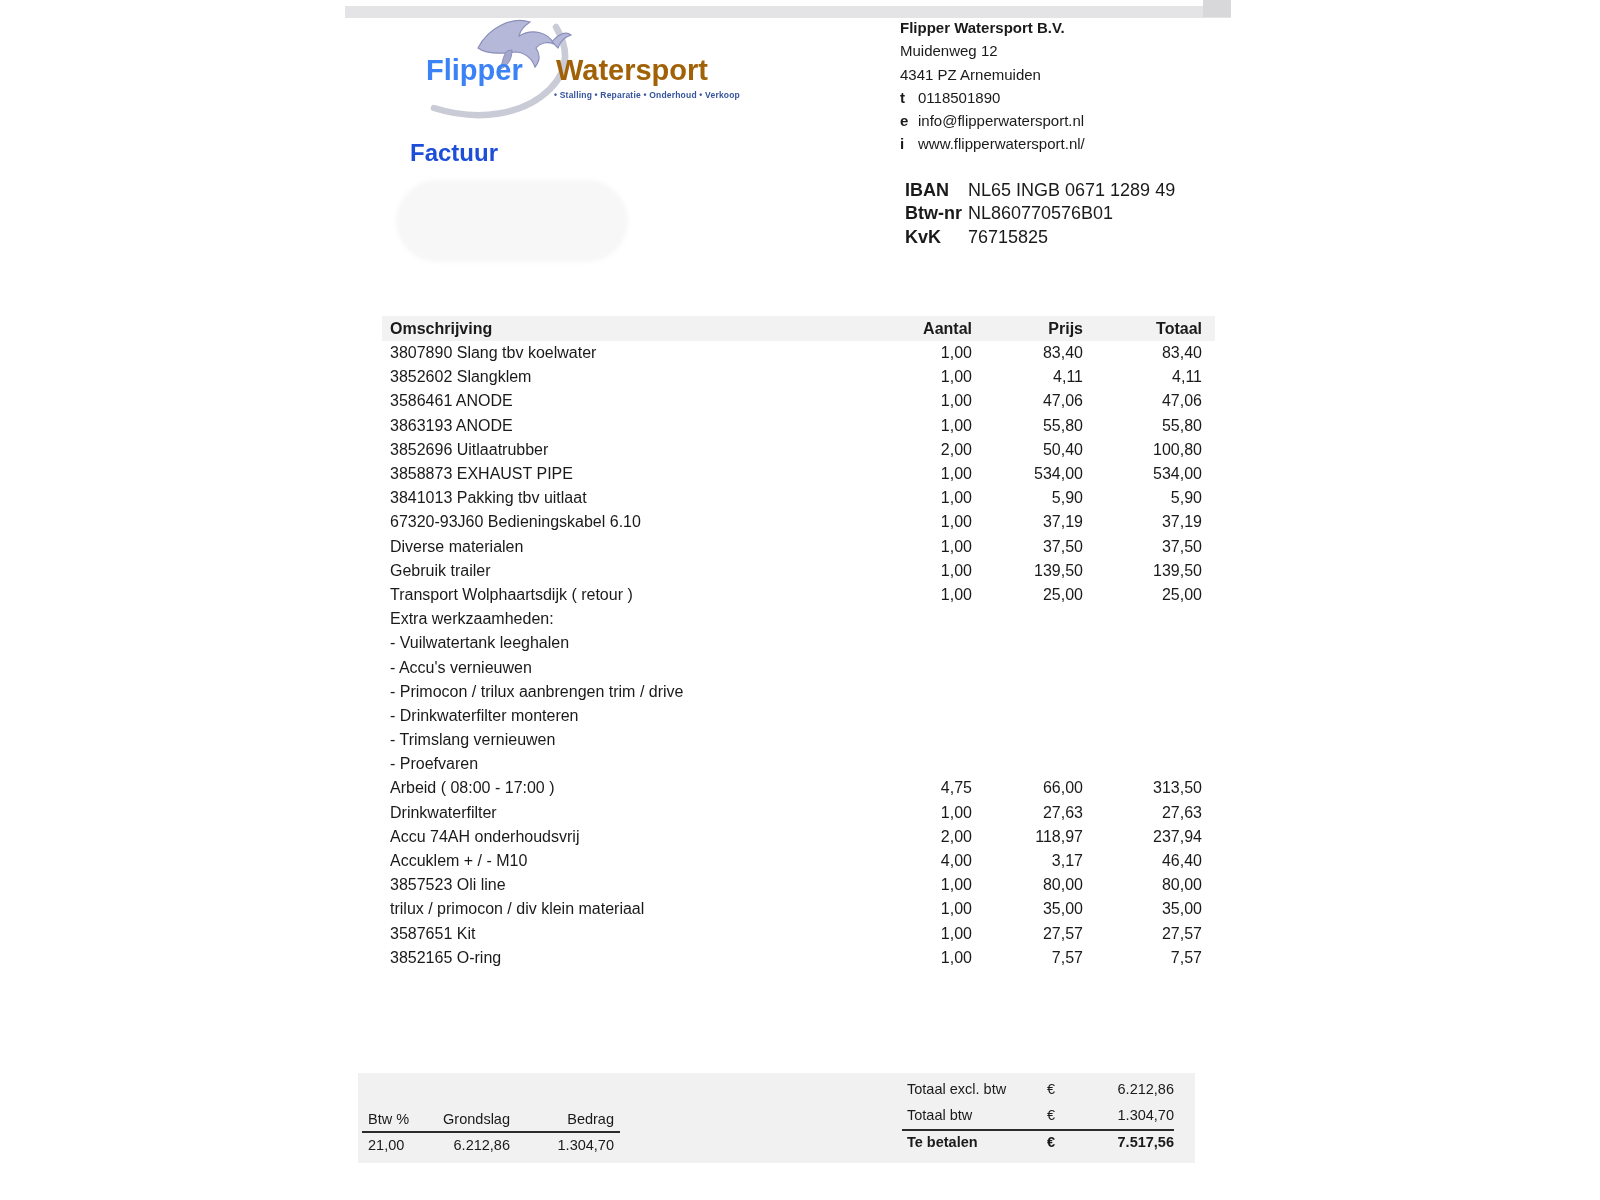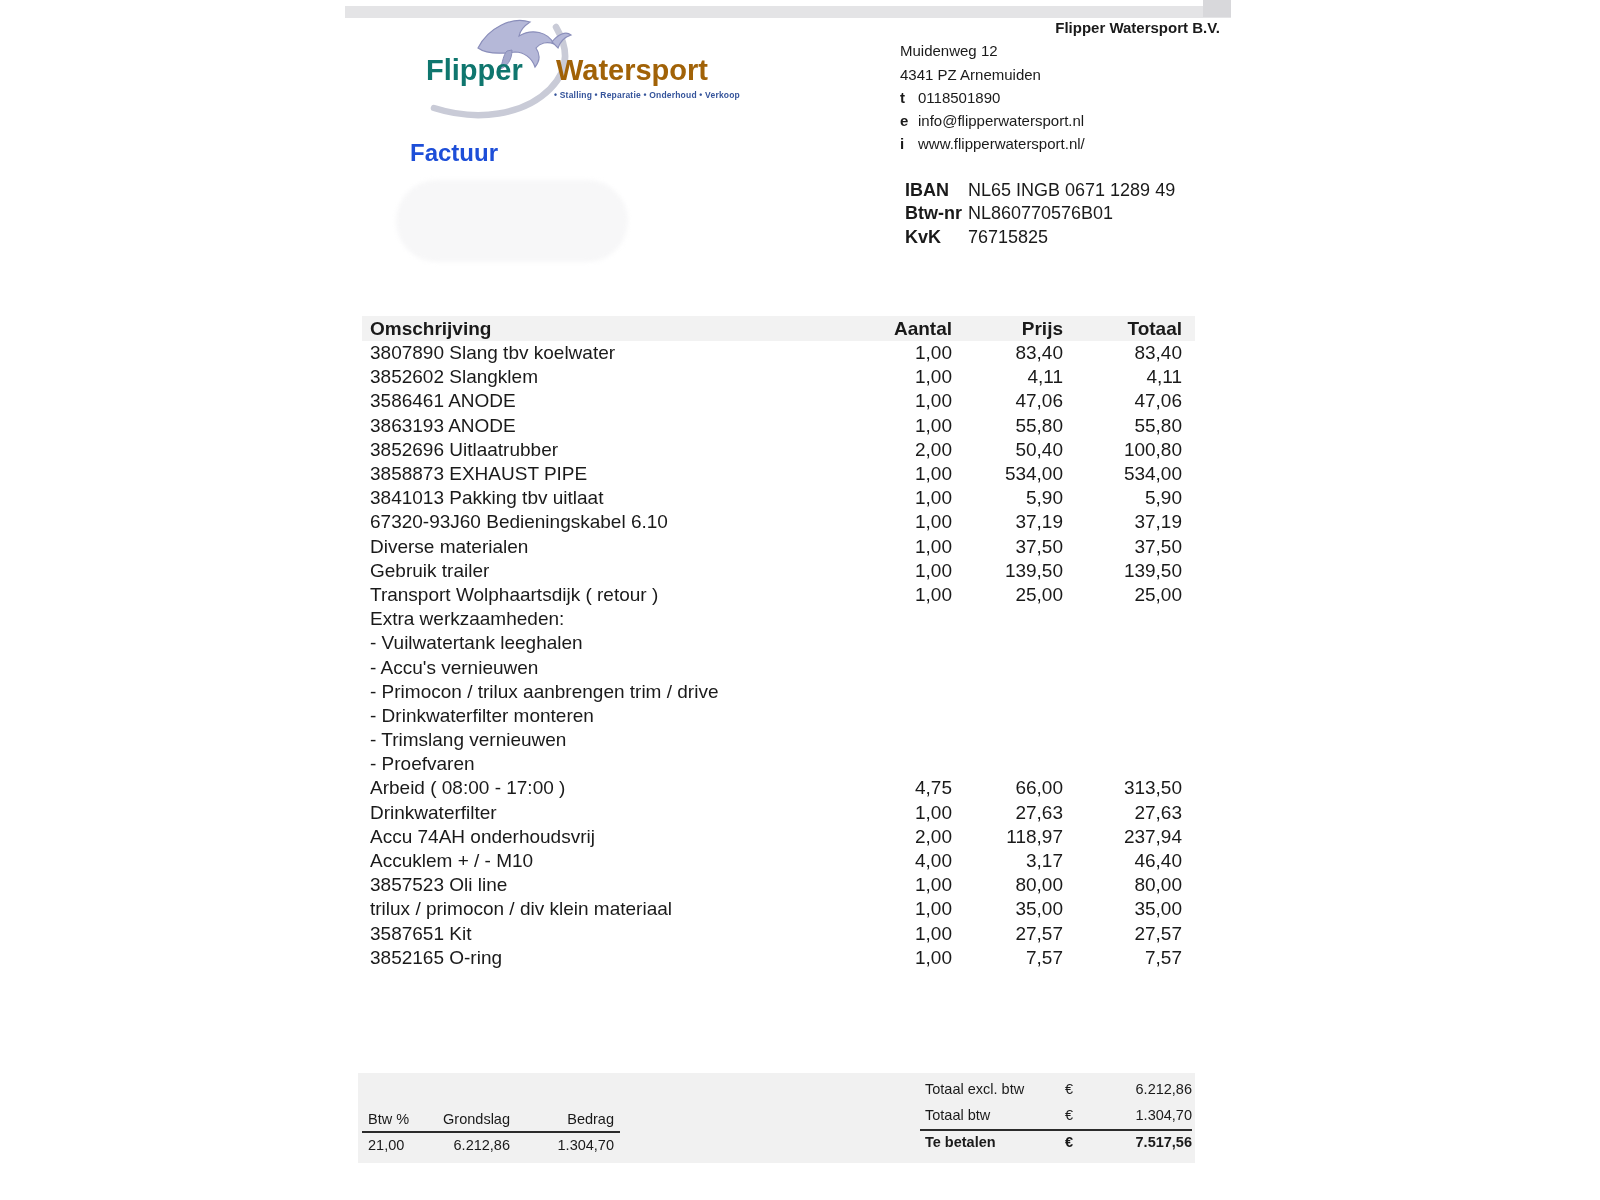--- a/index.html
+++ b/index.html
@@ -23,30 +23,30 @@
 
   .doc-title { position:absolute; left:410px; top:139px; font-size:24px; font-weight:bold; color:#1d4ed8; }
 
   .redacted-blob {
     position:absolute; left:396px; top:180px; width:232px; height:82px;
     background:#f7f7f8; border-radius:42px; filter:blur(2px);
   }
 
   
   .company { position:absolute; left:900px; top:16px; width:320px; font-size:15px; line-height:23.3px; }
-  .company .name { font-weight:bold;text-align:right; }
+  .company .name { font-weight:bold; }
   .contact-line .pfx { font-weight:bold; display:inline-block; width:18px; }
 
   
   .bank { position:absolute; left:905px; top:179px; width:320px; font-size:18px; line-height:23.3px; }
   .bank-row { display:flex; }
   .bank-row .lbl { font-weight:bold; width:63px; }
 
   
-  .items { position:absolute; left:362px; top:316px; width:833px; border-collapse:collapse; table-layout:fixed; font-size:19px; }
+  .items { position:absolute; left:382px; top:316px; width:833px; border-collapse:collapse; table-layout:fixed; font-size:16px; }
   .items col.c-desc { width:460px; }
   .items col.c-qty { width:130px; }
   .items col.c-price { width:111px; }
   .items col.c-total { width:132px; }
   .items thead th { background:#f2f2f2; font-weight:bold; height:25px; vertical-align:middle; }
   .items th.desc, .items td.desc { text-align:left; padding-left:8px; }
   .items th.num, .items td.num { text-align:right; }
   .items th.last, .items td.last { padding-right:13px; }
   .items tbody td { height:24.2px; vertical-align:middle; white-space:nowrap; overflow:hidden; }
 
@@ -54,21 +54,21 @@
   .band { position:absolute; left:358px; top:1073px; width:837px; height:90px; background:#f1f1f1; font-size:14.5px; }
   .vat { position:absolute; left:4px; top:0; width:260px; height:90px; }
   .vat-head, .vat-row { position:absolute; left:0; width:258px; display:flex; }
   .vat-head { top:38px; }
   .vat-row { top:64px; }
   .vat .c1 { width:62px; text-align:left; padding-left:6px; }
   .vat .c2 { width:86px; text-align:right; }
   .vat .c3 { width:107px; text-align:right; padding-right:3px; }
   .vat-rule { position:absolute; left:0; top:58px; width:258px; height:2px; background:#2b2b2b; }
 
-  .totals { position:absolute; left:567px; top:0; width:267px; height:114px; }
+  .totals { position:absolute; left:549px; top:0; width:267px; height:114px; }
   .tot-row { position:absolute; left:0; width:267px; display:flex; }
   .tot-row .lbl { width:140px; text-align:left; }
   .tot-row .cur { width:30px; text-align:left; }
   .tot-row .amt { flex:1; text-align:right; }
   .tot-row.r1 { top:8px; }
   .tot-row.r2 { top:34px; }
   .tot-row.r3 { top:61px; font-weight:bold; }
   .tot-rule { position:absolute; left:-5px; top:56px; width:272px; height:1.6px; background:#2b2b2b; }
 </style>
 </head>
@@ -81,21 +81,21 @@
 
   <div class="logo">
     <svg width="330" height="110" viewBox="0 0 330 110">
       <path d="M14,94 C58,108 104,101 130,75 C149,56 149,35 136,13" fill="none" stroke="#c9cbd7" stroke-width="6.5" stroke-linecap="round"></path>
       <g transform="translate(52,0)">
         <path d="M6,34 C16,14 40,2 58,8 C52,12 48,17 47,22 C60,14 76,18 82,30 C75,27 68,29 64,34 C68,40 68,47 63,53 C60,44 52,38 43,38 C28,40 14,40 6,34 Z" fill="#b5b8d8" stroke="#8a8eba" stroke-width="1.2"></path>
         <path d="M80,28 C86,20 94,17 99,21 C93,23 88,28 86,34 Z" fill="#b5b8d8" stroke="#8a8eba" stroke-width="1.2"></path>
         <path d="M40,36 C40,46 35,53 28,55 C31,48 31,41 35,37 Z" fill="#a4a8cc" stroke="#8a8eba" stroke-width="1"></path>
       </g>
     </svg>
-    <span class="logo-word w1" style="color:#0f766e">Flipper</span>
+    <span class="logo-word w1" style="color:#3b82f6">Flipper</span>
     <span class="logo-word w2" style="color:#a16207">Watersport</span>
     <span class="logo-tagline" style="color:#35549b">• Stalling • Reparatie • Onderhoud • Verkoop</span>
   </div>
 
   <div class="doc-title">Factuur</div>
 
   <div class="redacted-blob"></div>
 
   <div class="company">
     <div class="name">Flipper Watersport B.V.</div>

